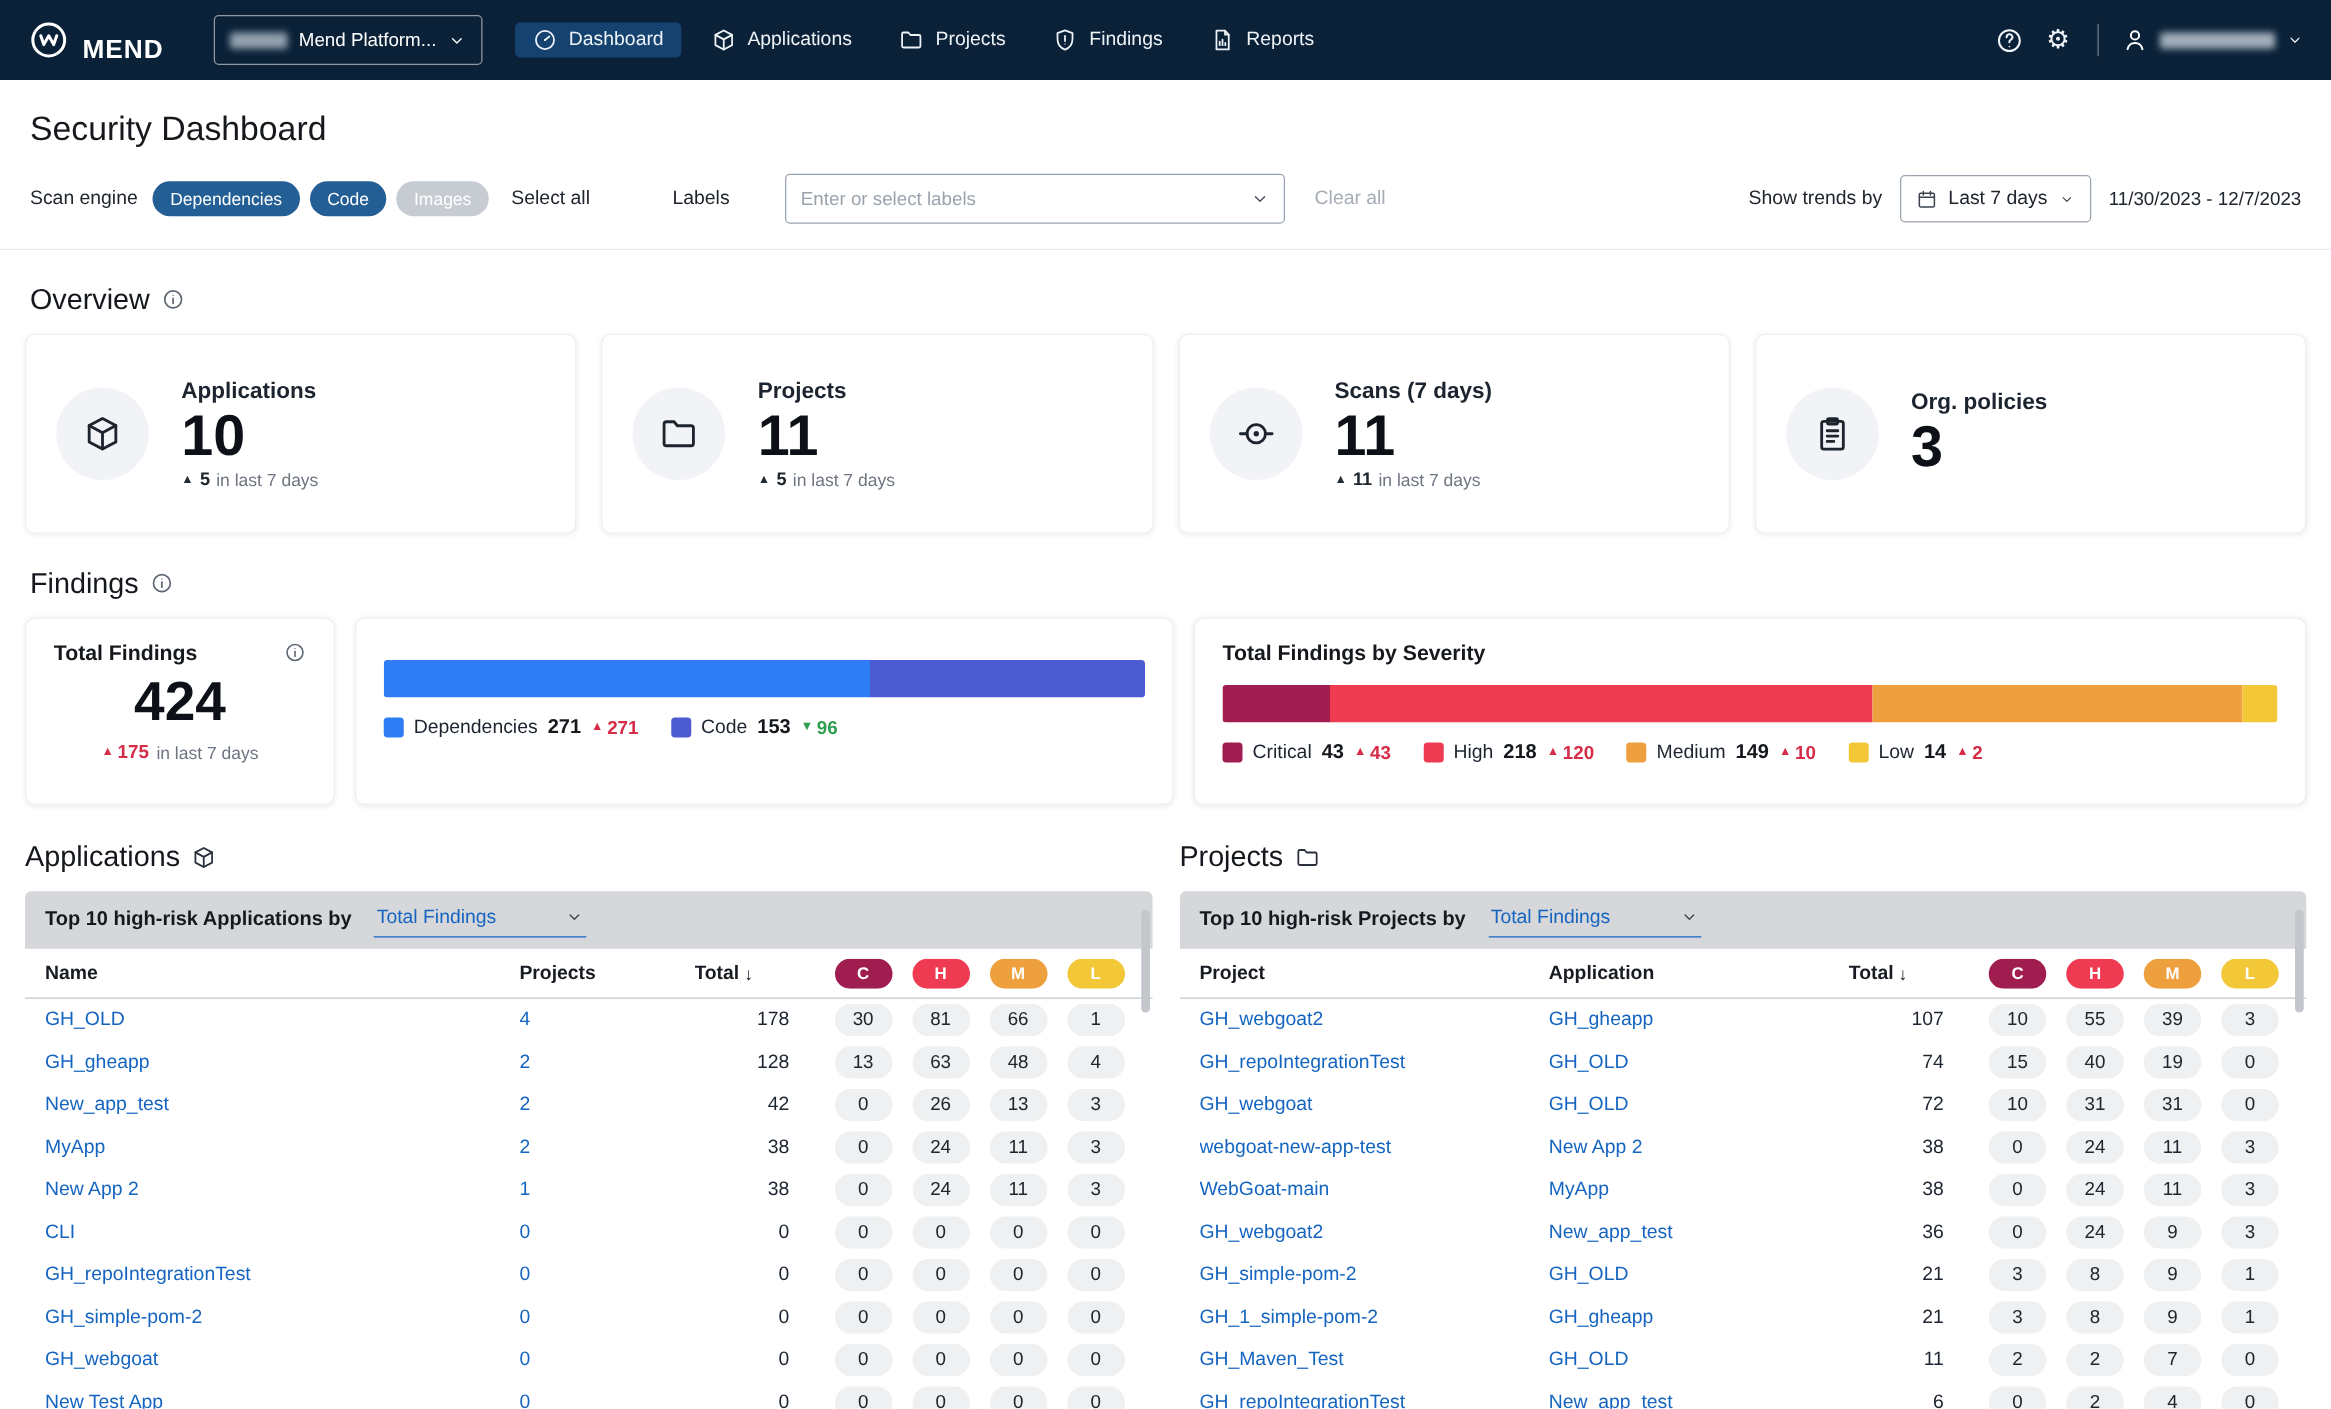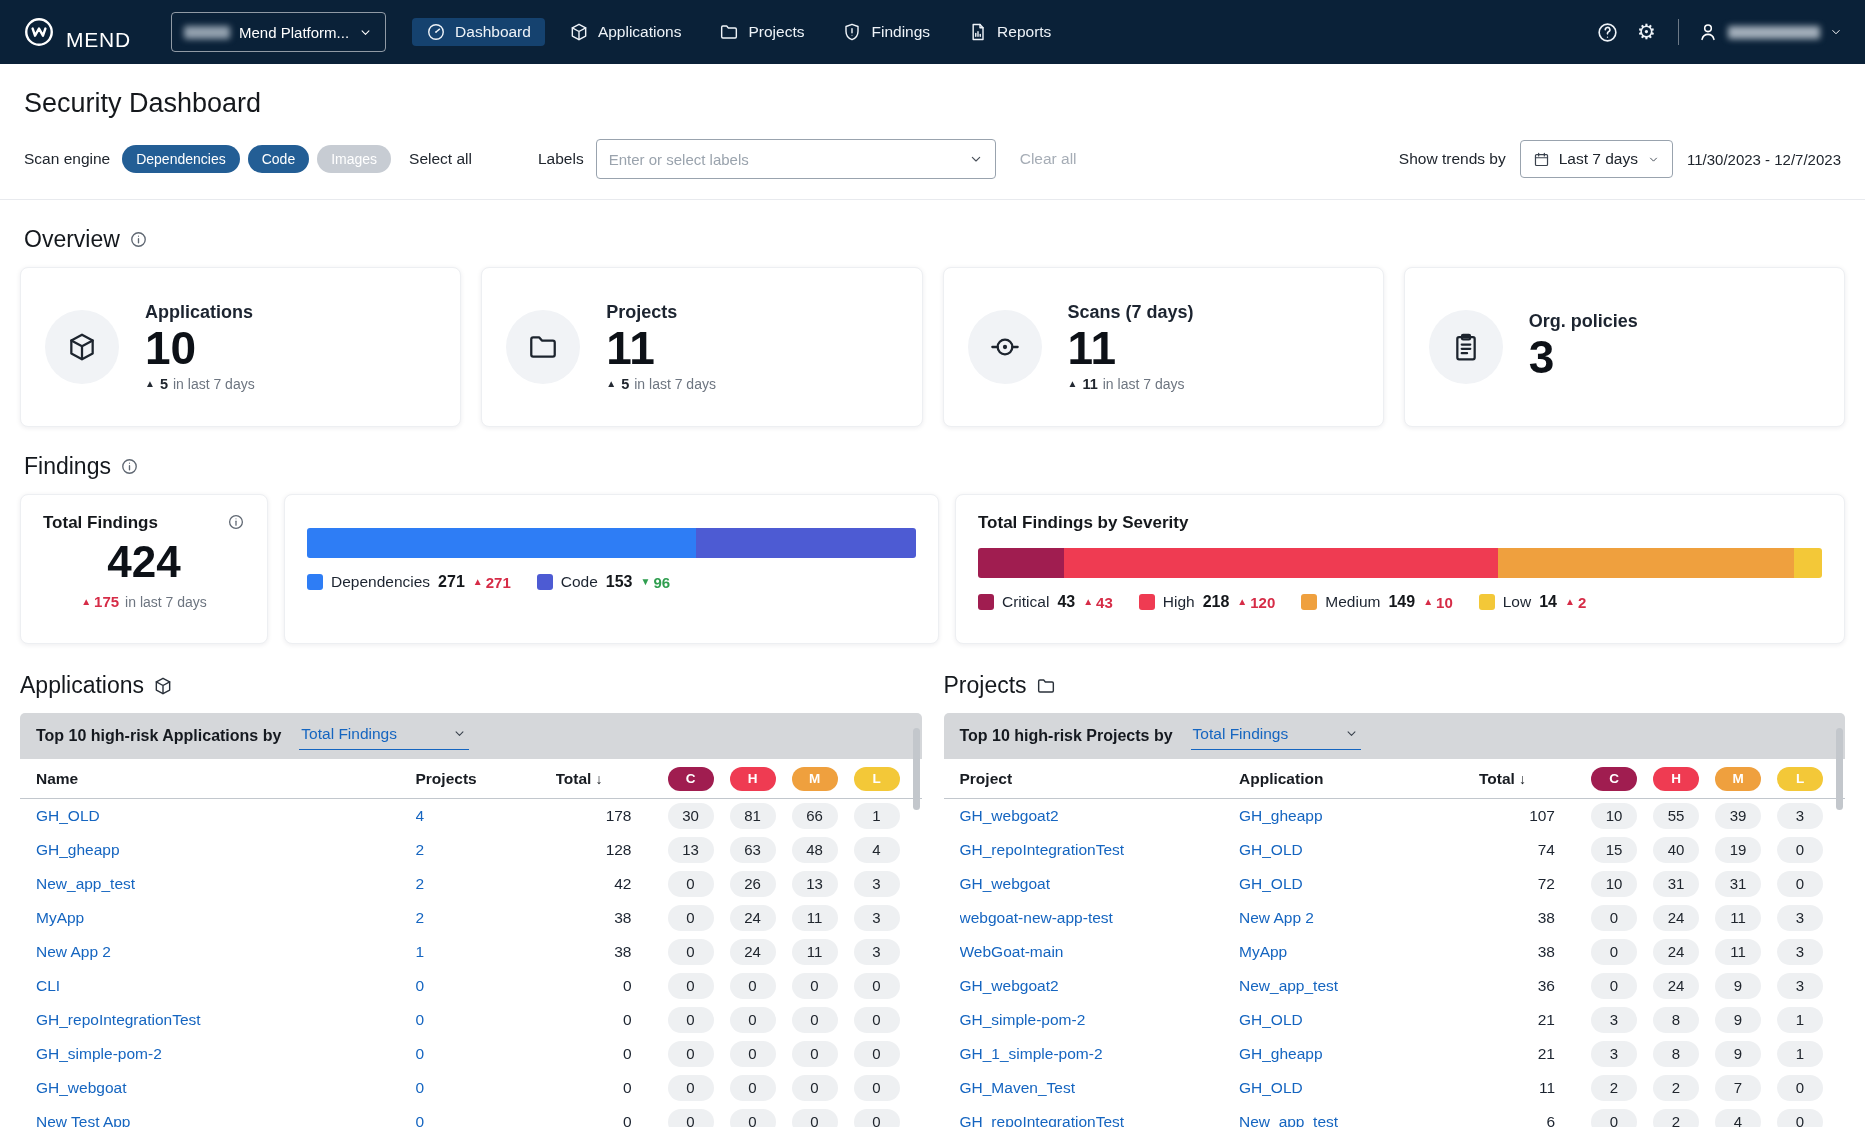--- a/index.html
+++ b/index.html
@@ -9,21 +9,21 @@
   .icon{display:inline-flex;width:20px;height:20px;flex:0 0 auto;}
   .icon svg{width:100%;height:100%;display:block;fill:none;stroke:currentColor;stroke-width:1.7;stroke-linecap:round;stroke-linejoin:round;}
   .icon .uni{font-size:21px;line-height:1;}
   .muted{color:#6d7580;font-size:14px;}
   .tri{font-size:10px;line-height:1;}
 
   
   .navbar{height:64px;background:#0a2138;display:flex;align-items:center;padding:0 22px;color:#fff;}
   .brand{display:flex;align-items:center;gap:10px;cursor:pointer;}
   .brand .icon{width:34px;height:34px;}
-  .brand-text{font-size:21px;font-weight:400;letter-spacing:.8px;margin-top:16px;}
+  .brand-text{font-size:21px;font-weight:700;letter-spacing:.8px;margin-top:16px;}
   .org-selector{margin-left:40px;display:flex;align-items:center;gap:9px;border:1px solid rgba(255,255,255,.55);
     border-radius:4px;height:40px;padding:0 12px;font-size:15px;min-width:198px;cursor:pointer;}
   .org-selector .icon{width:15px;height:15px;margin-left:auto;}
   .redacted{display:inline-block;background:#93a1af;filter:blur(3px);border-radius:2px;height:13px;width:46px;}
   .redacted.user{width:92px;background:#a3afbb;}
   .main-nav{display:flex;align-items:center;gap:10px;margin-left:26px;}
   .nav-item{display:flex;align-items:center;gap:9px;padding:4px 14px;border-radius:4px;font-size:15.5px;color:#eef3f8;cursor:pointer;}
   .nav-item.active{background:#15426f;}
   .nav-right{margin-left:auto;display:flex;align-items:center;gap:18px;}
   .icon-btn{width:23px;height:23px;color:#eef3f8;cursor:pointer;}
@@ -36,21 +36,21 @@
   .page-head{padding:24px 24px 8px;}
   .page-title{font-size:27px;font-weight:500;color:#15181c;}
   .filter-row{display:flex;align-items:center;padding:12px 24px 20px;border-bottom:1px solid #e8eaee;font-size:15.5px;color:#20262e;}
   .pills{display:flex;gap:8px;margin-left:12px;}
   .pill{background:#235e95;color:#fff;border-radius:15px;padding:6px 14px;font-size:14px;cursor:pointer;}
   .pill.disabled{background:#c7ccd3;}
   .select-all{margin-left:18px;cursor:pointer;}
   .labels-label{margin-left:66px;}
   .labels-box{position:relative;margin-left:12px;}
   .labels-input{width:400px;height:40px;border:1px solid #99a3ae;border-radius:4px;padding:0 48px 0 12px;
-    font-size:15px;color:#333;font-family:"Liberation Sans",sans-serif;}
+    font-size:15px;color:#333;font-family:"Liberation Sans",sans-serif;margin-left:32px;}
   .labels-input::placeholder{color:#9aa3ad;}
   .labels-chevron{position:absolute;right:12px;top:12px;width:16px;height:16px;color:#49505a;cursor:pointer;}
   .clear-all{margin-left:24px;color:#a6adb6;cursor:pointer;}
   .trends{margin-left:auto;display:flex;align-items:center;gap:14px;}
   .trend-select{display:flex;align-items:center;gap:9px;border:1px solid #99a3ae;border-radius:4px;height:38px;padding:16px 12px;cursor:pointer;}
   .trend-select .cal{width:17px;height:17px;color:#3a424d;}
   .trend-select .chev{width:13px;height:13px;color:#3a424d;}
   .date-range{font-size:15px;}
 
   

